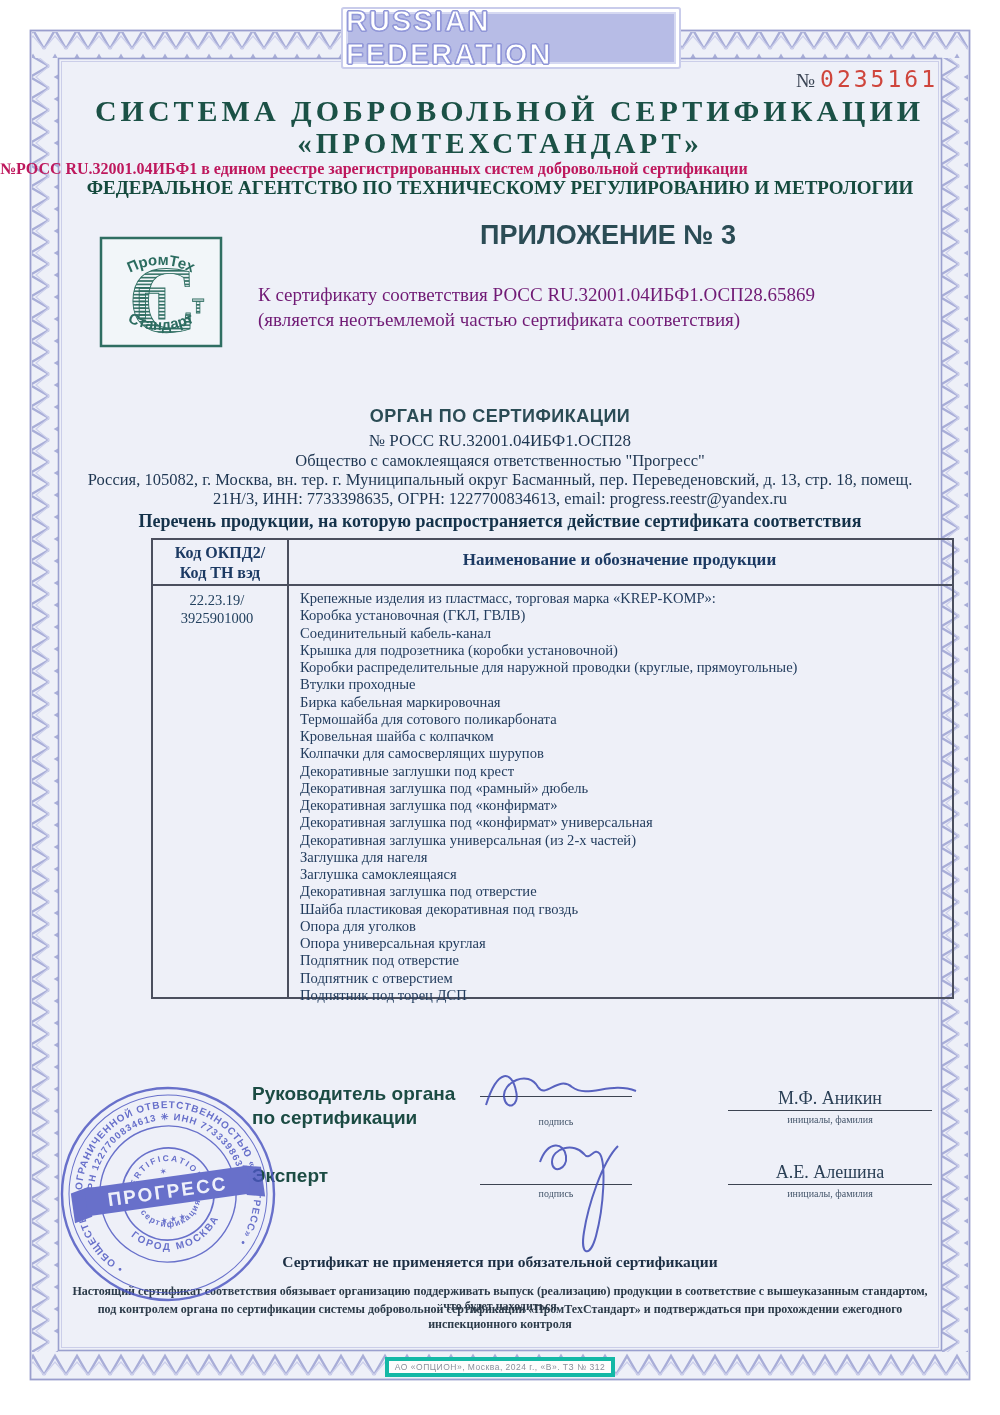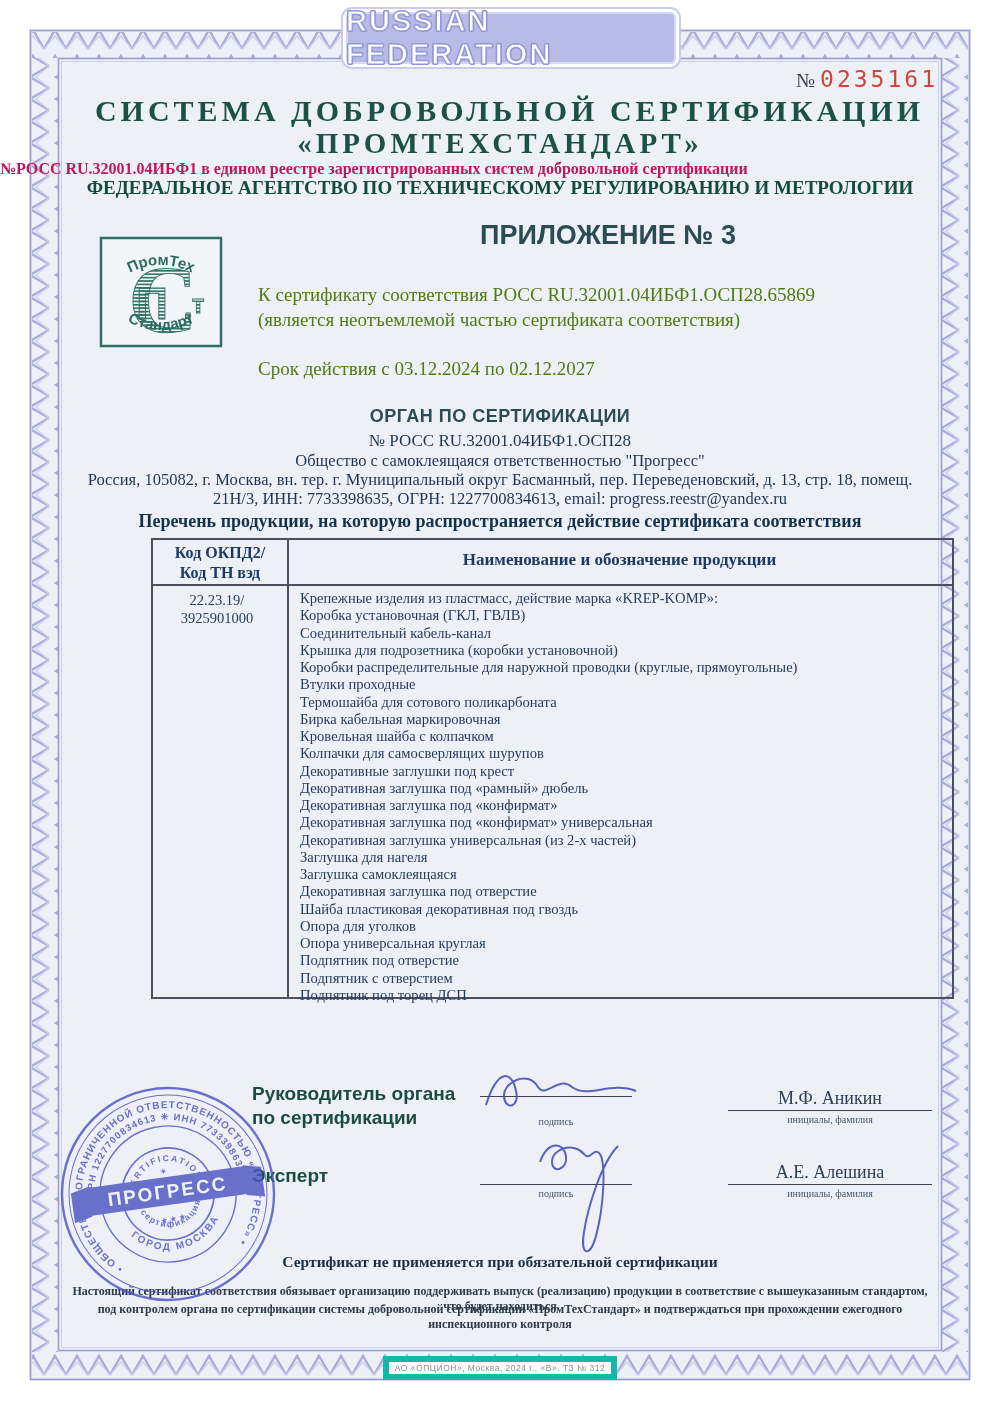--- a/index.html
+++ b/index.html
@@ -14,39 +14,39 @@
       radial-gradient(430px 430px at 90% 58%, rgba(192,206,240,0.50), rgba(192,206,240,0) 70%),
       radial-gradient(400px 330px at 12% 88%, rgba(192,206,240,0.38), rgba(192,206,240,0) 70%),
       radial-gradient(500px 260px at 55% 100%, rgba(180,222,212,0.40), rgba(180,222,212,0) 70%),
       repeating-linear-gradient(45deg, rgba(90,160,150,0.055) 0 1px, transparent 1px 3px),
       repeating-linear-gradient(-45deg, rgba(100,140,180,0.05) 0 1px, transparent 1px 3px),
       #e5f0ea;}
   .frame-svg{position:absolute;left:0;top:0;z-index:2;pointer-events:none;}
   .z{z-index:5;}
   
   .banner{position:absolute;left:343px;top:9px;width:330px;height:52px;z-index:10;
-    background:#b7bce6;border:3px solid #fff;border-radius:9px;
+    background:#b7bce6;border:3px solid #fff;border-radius:1px;
     box-shadow:0 0 0 2px #c9cceb, inset 0 0 0 2px #d6d9f2;
     display:flex;align-items:center;justify-content:center;}
   .banner span{font-family:"Liberation Sans",sans-serif;font-weight:bold;font-size:29px;
     letter-spacing:2px;color:#fff;-webkit-text-stroke:1.1px #9096d8;
     text-shadow:0 1px 0 #9096d8,0 -1px 0 #9096d8,1px 0 0 #9096d8,-1px 0 0 #9096d8;}
   .certnum{position:absolute;right:62px;top:66px;z-index:5;font-size:20px;color:#3a4454;}
   .certnum .digits{font-family:"DejaVu Sans Mono",monospace;font-size:23px;color:#cf453c;letter-spacing:3px;}
   .title1{position:absolute;left:0;right:0;top:94px;text-align:center;font-weight:bold;
     font-size:30px;letter-spacing:4px;color:#1b5146;padding-left:19px;}
   .title2{position:absolute;left:0;right:0;top:127px;text-align:center;font-weight:bold;
     font-size:29px;letter-spacing:4px;color:#1b5146;}
   .regline{position:absolute;left:0;right:0;top:160px;font-weight:bold;
     font-size:16px;color:#be185d;}
   .agency{position:absolute;left:0;right:0;top:177px;text-align:center;font-weight:bold;
     font-size:19px;color:#154a3e;}
   .appendix{position:absolute;left:216px;right:0;top:220px;text-align:center;z-index:5;
     font-family:"Liberation Sans",sans-serif;font-weight:bold;font-size:27px;color:#2b4c55;}
-  .cert-line{position:absolute;left:258px;font-size:19px;color:#4d7c0f;z-index:5;}
+  .cert-line{position:absolute;left:258px;font-size:19px;color:#701a75;z-index:5;}
   .body-head{position:absolute;left:0;right:0;top:406px;text-align:center;z-index:5;
     font-family:"Liberation Sans",sans-serif;font-weight:bold;font-size:18px;color:#2b4c55;letter-spacing:.5px;}
   .c-line{position:absolute;left:40px;right:40px;text-align:center;z-index:5;color:#1d3550;}
   .products-head{position:absolute;left:0;right:0;top:511px;text-align:center;font-weight:bold;
     font-size:18px;color:#14324a;z-index:5;}
   
   .ptable{position:absolute;left:103px;top:538px;width:803px;height:461px;z-index:5;
     border:2px solid #4b4f5e;box-sizing:border-box;margin-left:48px;}
   .ptable .vline{position:absolute;left:134px;top:0;bottom:0;width:0;border-left:2px solid #4b4f5e;}
   .ptable .hline{position:absolute;left:0;right:0;top:44px;height:0;border-top:2px solid #4b4f5e;}
@@ -64,21 +64,21 @@
   .sigline{position:absolute;border-bottom:1.5px solid #3c4452;z-index:5;}
   .undersm{position:absolute;text-align:center;font-size:10px;color:#44556a;z-index:5;}
   .signame{position:absolute;text-align:center;font-size:18px;color:#2a3f55;z-index:5;}
   .sig-svg{position:absolute;z-index:6;}
   .stamp{position:absolute;left:50px;top:1076px;z-index:7;opacity:.82;}
   .nomand{position:absolute;left:0;right:0;top:1253px;text-align:center;font-weight:bold;
     font-size:15.5px;color:#1c2f44;z-index:5;}
   .fine{position:absolute;left:70px;right:70px;text-align:center;font-weight:bold;
     font-size:12px;color:#2b3a48;z-index:5;}
   .printinfo{position:absolute;left:0;right:0;top:1356px;text-align:center;z-index:8;}
-  .printinfo span{display:inline-block;background:#fdfdfd;border:6px solid #14b8a6;
+  .printinfo span{display:inline-block;background:#fdfdfd;border:4px solid #14b8a6;
     font-family:"Liberation Sans",sans-serif;font-size:8.5px;color:#8a8f9b;padding:1px 6px;letter-spacing:.5px;}
 </style>
 </head>
 <body>
 
 <div class="page">
 
   <div class="content-bg"></div>
 
   <svg class="frame-svg" width="1000" height="1415">
@@ -132,21 +132,20 @@
     <text font-family="Liberation Sans, sans-serif" font-weight="bold" font-size="15" fill="#2c6c60">
       <textPath href="#logoTopArc" startOffset="50%" text-anchor="middle">ПромТех</textPath>
     </text>
     <text font-family="Liberation Sans, sans-serif" font-weight="bold" font-size="15" fill="#2c6c60">
       <textPath href="#logoBotArc" startOffset="50%" text-anchor="middle">Стандарт</textPath>
     </text>
   </svg>
 
   <div class="cert-line" style="top:284px">К сертификату соответствия РОСС RU.32001.04ИБФ1.ОСП28.65869</div>
   <div class="cert-line" style="top:309px">(является неотъемлемой частью сертификата соответствия)</div>
-  <div class="cert-line" style="top:358px">Срок действия с 03.12.2024 по 02.12.2027</div>
 
   <div class="body-head">ОРГАН ПО СЕРТИФИКАЦИИ</div>
   <div class="c-line" style="top:431px;font-size:17px">№ РОСС RU.32001.04ИБФ1.ОСП28</div>
   <div class="c-line" style="top:451px;font-size:16.5px">Общество с самоклеящаяся ответственностью "Прогресс"</div>
   <div class="c-line" style="top:470px;font-size:16.5px;left:20px;right:20px">Россия, 105082, г. Москва, вн. тер. г. Муниципальный округ Басманный, пер. Переведеновский, д. 13, стр. 18, помещ.</div>
   <div class="c-line" style="top:489px;font-size:16.5px">21Н/3, ИНН: 7733398635, ОГРН: 1227700834613, email: progress.reestr@yandex.ru</div>
 
   <div class="products-head">Перечень продукции, на которую распространяется действие сертификата соответствия</div>
 
   <div class="ptable">
@@ -155,28 +154,28 @@
     <div class="th1">
       <div>Код ОКПД2/</div>
       <div>Код ТН вэд</div>
     </div>
     <div class="th2">Наименование и обозначение продукции</div>
     <div class="codecol">
       <div>22.23.19/</div>
       <div>3925901000</div>
     </div>
     <div class="items">
-      <div>Крепежные изделия из пластмасс, действие марка «KREP-KOMP»:</div>
+      <div>Крепежные изделия из пластмасс, торговая марка «KREP-KOMP»:</div>
       <div>Коробка установочная (ГКЛ, ГВЛВ)</div>
       <div>Соединительный кабель-канал</div>
       <div>Крышка для подрозетника (коробки установочной)</div>
       <div>Коробки распределительные для наружной проводки (круглые, прямоугольные)</div>
       <div>Втулки проходные</div>
+      <div>Бирка кабельная маркировочная</div>
       <div>Термошайба для сотового поликарбоната</div>
-      <div>Бирка кабельная маркировочная</div>
       <div>Кровельная шайба с колпачком</div>
       <div>Колпачки для самосверлящих шурупов</div>
       <div>Декоративные заглушки под крест</div>
       <div>Декоративная заглушка под «рамный» дюбель</div>
       <div>Декоративная заглушка под «конфирмат»</div>
       <div>Декоративная заглушка под «конфирмат» универсальная</div>
       <div>Декоративная заглушка универсальная (из 2-х частей)</div>
       <div>Заглушка для нагеля</div>
       <div>Заглушка самоклеящаяся</div>
       <div>Декоративная заглушка под отверстие</div>

